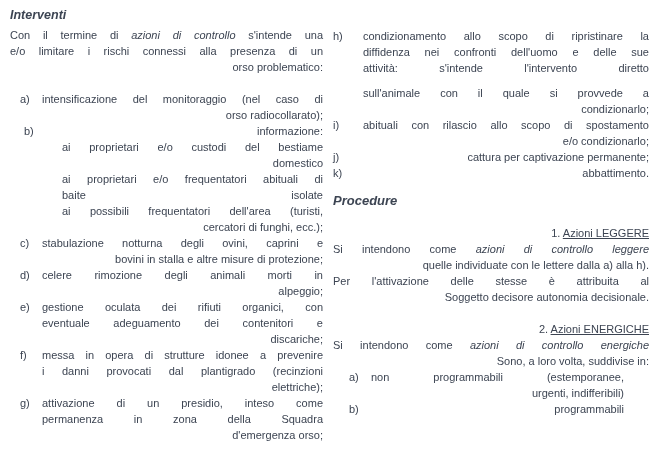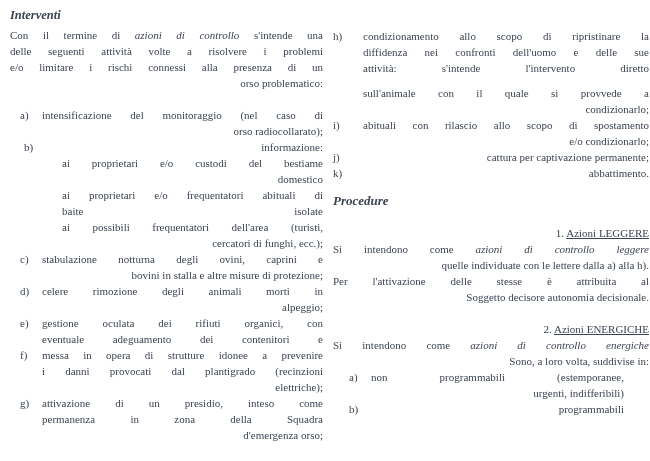--- a/index.html
+++ b/index.html
@@ -1,21 +1,21 @@
 <!DOCTYPE html>
 <html><head>
 <meta charset="utf-8">
 <style>
   html, body { margin: 0; padding: 0; background: #ffffff; }
   .page {
     width: 650px; height: 461px; box-sizing: border-box;
     background: #ffffff;
     padding: 8px 4px 0 10px;
     display: flex;
-    font-family: Liberation Serif, serif;
+    font-family: Liberation Sans, sans-serif;
     font-size: 11px;
     line-height: 16px;
     color: #3c4452;
     overflow: hidden;
   }
   .col-left  { width: 313px; flex: none; }
   .col-right { width: 316px; flex: none; margin-left: 10px; padding-top: 20px; }
 
   .h1 {
     font-size: 12.5px; font-weight: bold; font-style: italic;
@@ -53,21 +53,20 @@
 </head>
 <body>
 
 <div class="page">
 
   <div class="col-left">
     <div class="h1">Interventi</div>
 
     <div>
       <div class="ln j"><span>Con il termine di </span><span class="it">azioni di controllo</span><span> s'intende una</span></div>
-      <div class="ln j">delle seguenti attività volte a risolvere i problemi</div>
       <div class="ln j">e/o limitare i rischi connessi alla presenza di un</div>
       <div class="ln l">orso problematico:</div>
     </div>
 
     <div class="items">
 
       <div class="item">
         <div class="mk">a)</div>
         <div class="tx">
           <div class="ln j">intensificazione del monitoraggio (nel caso di</div>
@@ -104,20 +103,21 @@
           <div class="ln j">celere rimozione degli animali morti in</div>
           <div class="ln l">alpeggio;</div>
         </div>
       </div>
 
       <div class="item">
         <div class="mk">e)</div>
         <div class="tx">
           <div class="ln j">gestione oculata dei rifiuti organici, con</div>
           <div class="ln j">eventuale adeguamento dei contenitori e</div>
+          <div class="ln l">discariche;</div>
         </div>
       </div>
 
       <div class="item">
         <div class="mk">f)</div>
         <div class="tx">
           <div class="ln j">messa in opera di strutture idonee a prevenire</div>
           <div class="ln j">i danni provocati dal plantigrado (recinzioni</div>
           <div class="ln l">elettriche);</div>
         </div>

